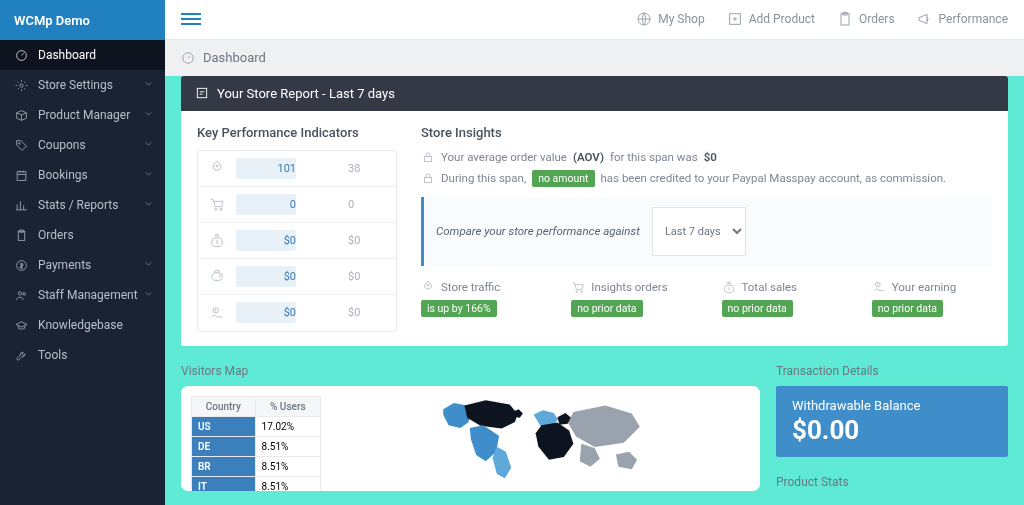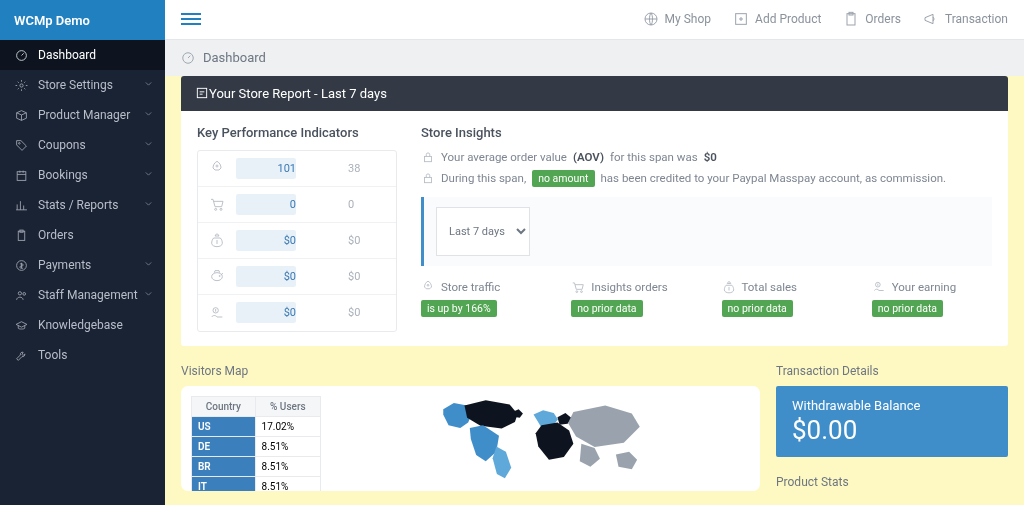--- a/index.html
+++ b/index.html
@@ -5,31 +5,31 @@
 * { margin: 0; padding: 0; box-sizing: border-box; font-family: -apple-system, BlinkMacSystemFont, "Segoe UI", Roboto, Arial, sans-serif; }
 body { width: 1024px; height: 505px; overflow: hidden; background: #f0f0f0; display: flex; }
 .sidebar { width: 165px; background: #1a2333; color: #c8cdd6; display: flex; flex-direction: column; font-size: 12px; justify-content: flex-end; }
 .brand { background: #2180c0; color: #fff; height: 40px; display: flex; align-items: center; padding: 0 14px; font-weight: 600; font-size: 13px; }
 .nav { flex: 1; overflow-y: auto; }
 .nav-item { display: flex; align-items: center; height: 30px; padding: 0 12px; cursor: pointer; color: #b8bec9; position: relative; }
 .nav-item.active { background: #0e141f; color: #fff; }
 .nav-item .nav-icon { width: 18px; display: inline-flex; align-items: center; justify-content: center; margin-right: 8px; opacity: 0.85; }
 .nav-item .chev { position: absolute; right: 10px; opacity: 0.6; }
 .nav-item svg { width: 13px; height: 13px; stroke: currentColor; fill: none; stroke-width: 1.6; }
-.main { flex: 1; display: flex; flex-direction: column; background: #fef9c3; }
+.main { flex: 1; display: flex; flex-direction: column; background: #5eead4; }
 .topbar { height: 40px; background: #fff; border-bottom: 1px solid #e3e6ea; display: flex; align-items: center; padding: 0 16px; }
 .burger { width: 20px; cursor: pointer; }
 .burger div { height: 2px; background: #2180c0; margin: 3px 0; }
 .top-links { margin-left: auto; display: flex; gap: 22px; }
 .top-link { display: flex; align-items: center; gap: 6px; color: #8a929c; font-size: 12px; cursor: pointer; }
 .top-link svg { width: 16px; height: 16px; stroke: #9ba3ad; fill: none; stroke-width: 1.5; }
 .crumb { height: 36px; display: flex; align-items: center; padding: 0 16px; color: #6d7682; font-size: 13px; background: #eef0f2; gap: 8px; }
 .crumb svg { width: 14px; height: 14px; stroke: #9ba3ad; fill: none; stroke-width: 1.6; }
 .content { padding: 0 16px 16px; overflow: auto; }
-.report-hdr { background: #333a45; color: #fff; padding: 10px 14px; font-size: 13px; border-radius: 3px 3px 0 0; display: flex; align-items: center; }
+.report-hdr { background: #333a45; color: #fff; padding: 10px 14px; font-size: 13px; border-radius: 3px 3px 0 0; display: flex; align-items: center; gap: 8px; }
 .report-body { background: #fff; padding: 14px 16px; display: flex; gap: 24px; border-radius: 0 0 3px 3px; }
 .kpi-col { width: 200px; }
 .section-title { font-size: 13px; color: #4a525e; margin-bottom: 10px; font-weight: 500; }
 .kpi-list { border: 1px solid #e8eaed; border-radius: 3px; }
 .kpi-row { display: flex; align-items: center; height: 36px; border-bottom: 1px solid #f0f1f3; padding: 0 8px; gap: 8px; }
 .kpi-row:last-child { border-bottom: none; }
 .kpi-row .kpi-icon { width: 22px; display: flex; justify-content: center; }
 .kpi-row .kpi-icon svg { width: 16px; height: 16px; stroke: #b6bcc5; fill: none; stroke-width: 1.4; }
 .kpi-val1 { background: #e9f1f8; color: #3a7ab5; font-size: 11px; padding: 4px 0; width: 60px; text-align: right; padding-left: 8px; border-radius: 2px; }
 .kpi-val2 { color: #aab0ba; font-size: 11px; margin-left: auto; width: 40px; }
@@ -46,21 +46,21 @@
 .lower-title { font-size: 12px; color: #6d7682; margin-bottom: 8px; }
 .map-card { background: #fff; padding: 10px; border-radius: 7px; display: flex; gap: 12px; height: 105px; overflow: hidden; }
 .country-table { width: 130px; font-size: 10px; border-collapse: collapse; }
 .country-table th { background: #f5f6f8; color: #6d7682; font-weight: 500; padding: 4px; border: 1px solid #e8eaed; }
 .country-table td { padding: 4px 6px; border: 1px solid #e8eaed; }
 .country-table .cc { background: #3b7fbd; color: #fff; font-weight: 600; }
 .world-svg { flex: 1; }
 .trans-col { width: 232px; }
 .balance-card { background: #3f8ec9; color: #fff; padding: 12px 16px; border-radius: 2px; }
 .balance-card .lbl { font-size: 13px; margin-bottom: 2px; }
-.balance-card .amt { font-size: 26px; font-weight: 400; }
+.balance-card .amt { font-size: 26px; font-weight: 700; }
 .prod-stats-title { font-size: 12px; color: #6d7682; margin-top: 18px; }
 </style>
 </head>
 <body>
 
 <aside class="sidebar">
   <div class="brand">WCMp Demo</div>
   <nav class="nav" id="sidebar-nav">
       <div class="nav-item active">
         <span class="nav-icon">
@@ -212,21 +212,21 @@
             <rect x="6" y="4" width="12" height="17"></rect>
             <rect x="9" y="2" width="6" height="4"></rect>
           </svg>
           <span>Orders</span>
         </div>
         <div class="top-link">
           <svg viewBox="0 0 24 24">
             <path d="M3 10v4l12 5V5z"></path>
             <path d="M15 9a4 4 0 010 6"></path>
           </svg>
-          <span>Transaction</span>
+          <span>Performance</span>
         </div>
       </div>
   </div>
 
   <div class="crumb">
     <svg viewBox="0 0 24 24">
         <circle cx="12" cy="12" r="9"></circle>
         <path d="M12 12l4-4"></path>
       </svg>
     <span>Dashboard</span>
@@ -319,20 +319,21 @@
           <svg class="mini-icon" viewBox="0 0 24 24">
               <rect x="6" y="11" width="12" height="9"></rect>
               <path d="M9 11V8a3 3 0 016 0v3"></path>
             </svg>
           <span>During this span,</span>
           <span class="badge">no amount</span>
           <span>has been credited to your Paypal Masspay account, as commission.</span>
         </div>
 
         <div class="compare-box">
+          <span>Compare your store performance against</span>
           <select><option>Last 7 days</option></select>
         </div>
 
         <div class="ins-grid" id="metrics-grid">
             <div class="ins-line">
               <svg class="mini-icon" viewBox="0 0 24 24">
                 <path d="M12 2c4 2 6 6 6 10l-3 3h-6l-3-3c0-4 2-8 6-10z"></path>
                 <circle cx="12" cy="9" r="1.5"></circle>
               </svg>
               <span>Store traffic</span> 

